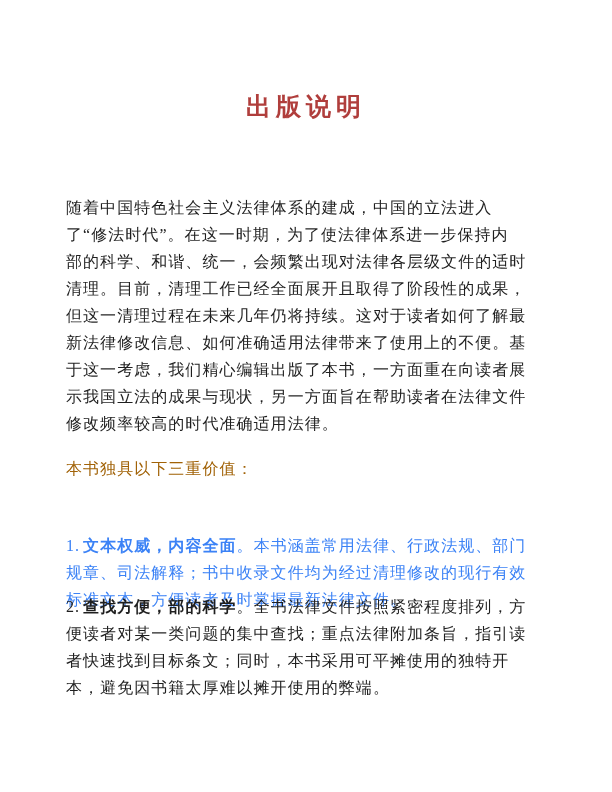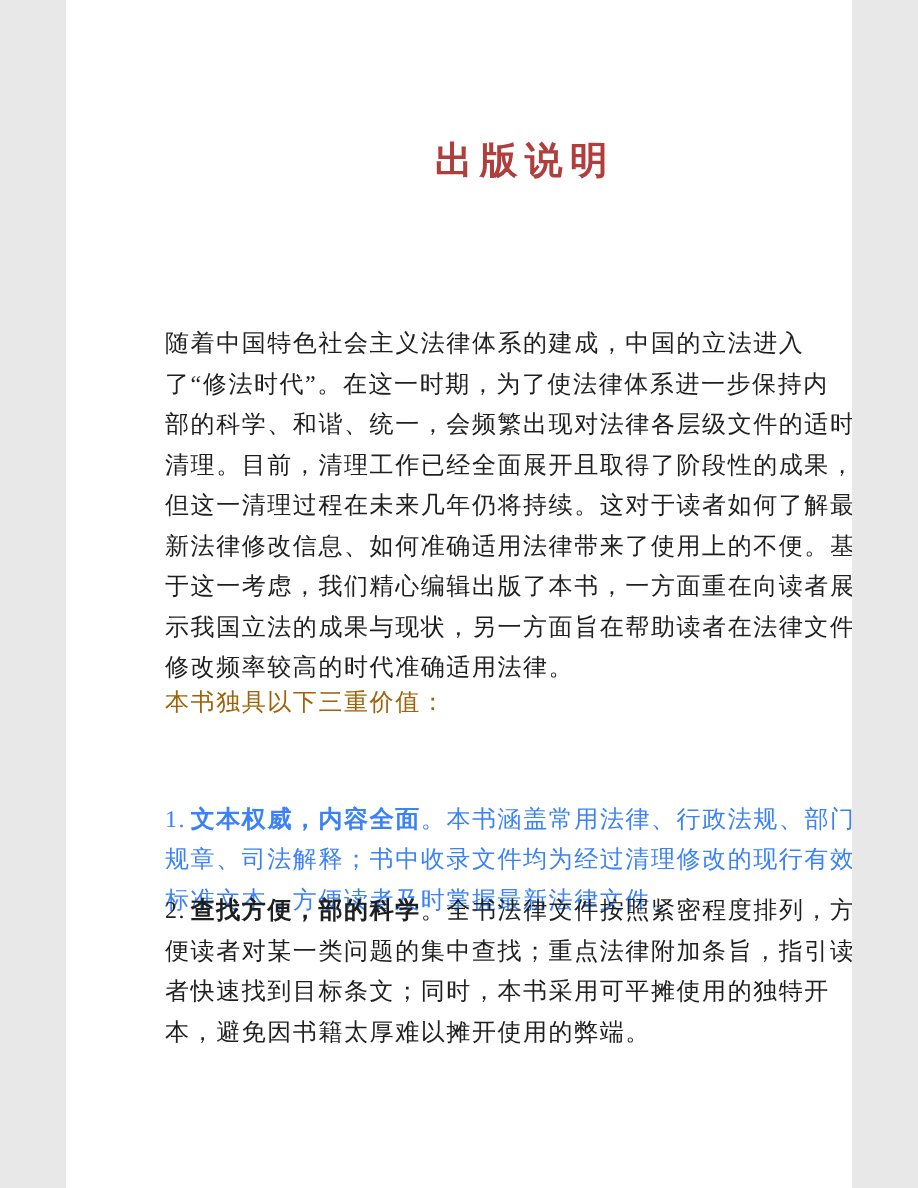--- a/index.html
+++ b/index.html
@@ -2,21 +2,21 @@
 <html><head>
 <meta charset="utf-8">
 <style>
   html, body {
     margin: 0;
     padding: 0;
     background: #e8e8e8;
   }
   .page {
     position: relative;
-    width: 524px;
+    width: 612px;
     height: 792px;
     margin: 0 auto;
     background: #ffffff;
     overflow: hidden;
   }
   .doc-title {
     position: absolute;
     top: 92px;
     left: 0;
     width: 612px;
@@ -34,21 +34,21 @@
     width: 490px;
     margin: 0;
     font-family: "Liberation Serif", serif;
     font-size: 16px;
     line-height: 27px;
     letter-spacing: 1.05px;
     color: #1f1f1f;
     white-space: pre-line;
     text-align: left;
   }
-  .p-intro { top: 216px; }
+  .p-intro { top: 194px; }
   .p-lead  { top: 455px; }
   .p-item1 { top: 500px; }
   .p-item2 { top: 593px; }
   .v-num {
     font-family: "Liberation Serif", serif;
     font-weight: 400;
     margin-right: 3px;
   }
   .v-title {
     font-family: "DejaVu Sans", sans-serif;

